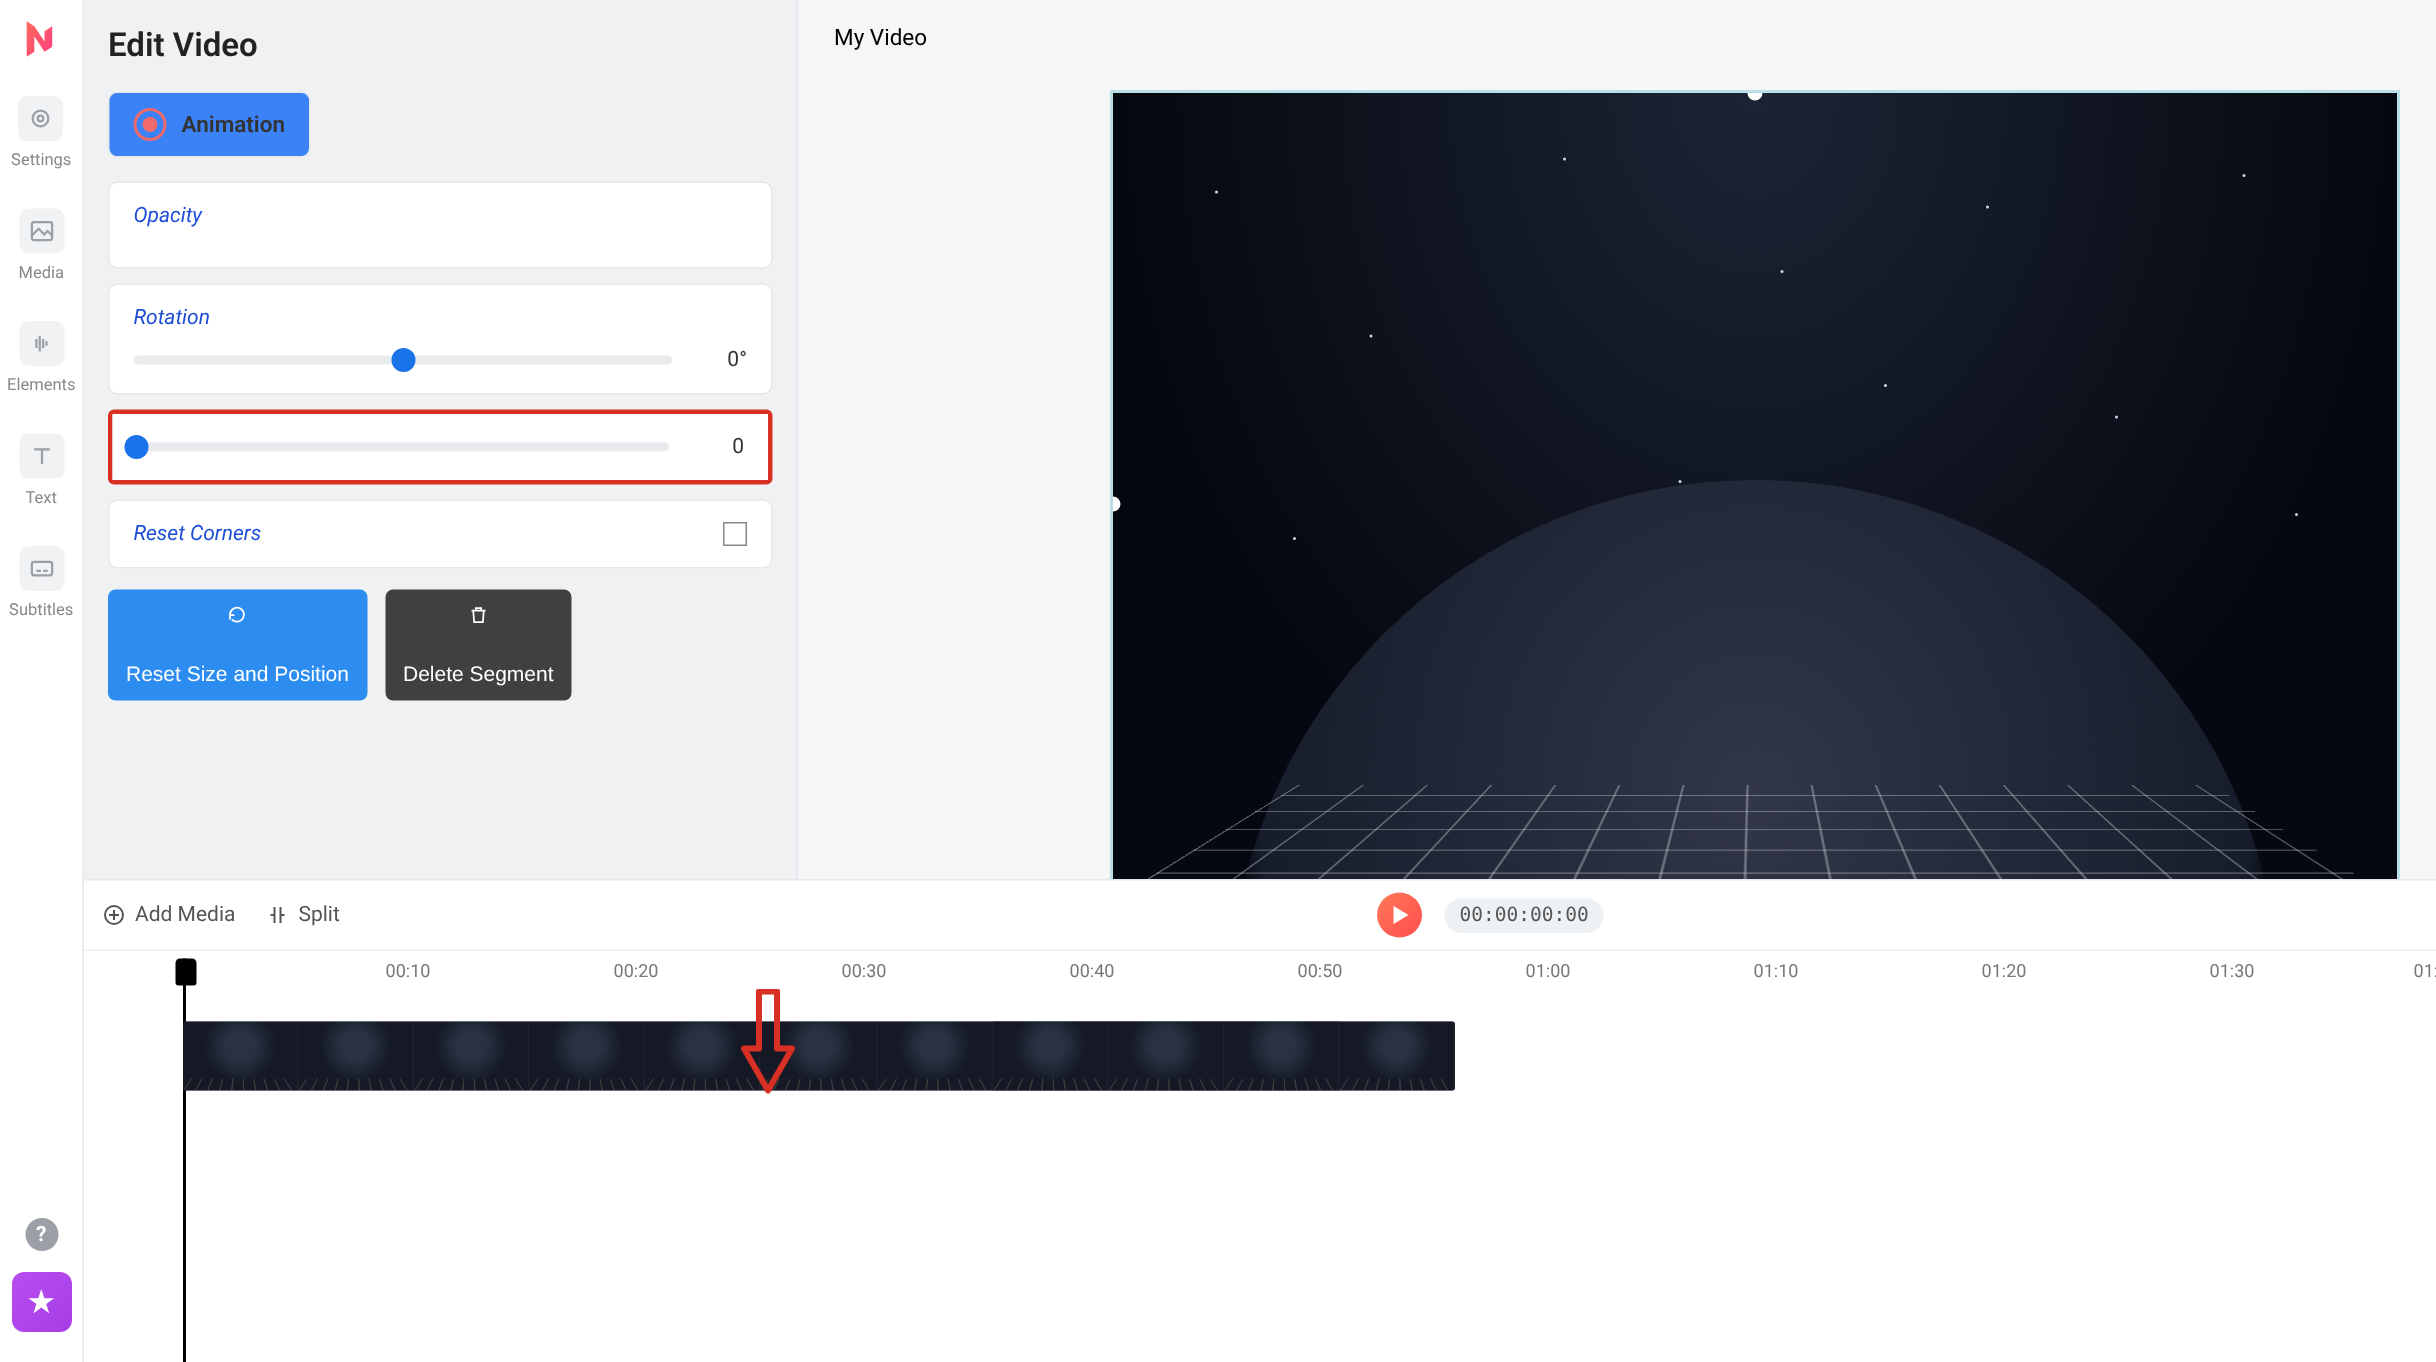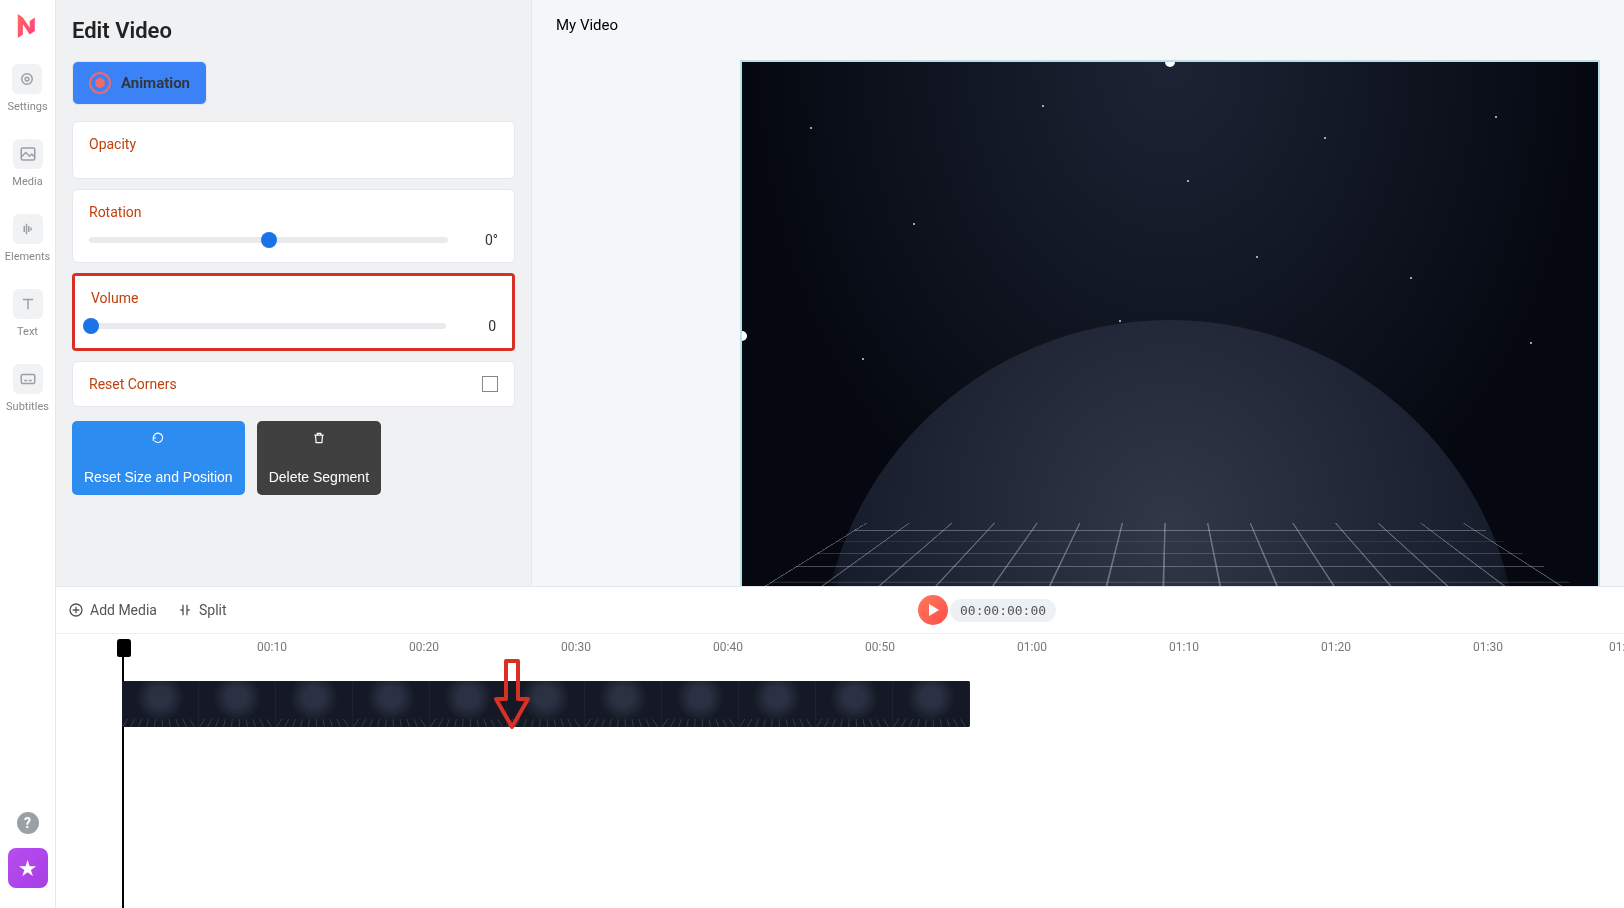--- a/index.html
+++ b/index.html
@@ -79,21 +79,21 @@
   width: 22px; height: 22px; border-radius: 50%;
   border: 2px solid #f06a6a;
   display: flex; align-items: center; justify-content: center;
 }
 .anim-target::after { content:""; width:10px; height:10px; border-radius:50%; background:#f06a6a; }
 
 .card {
   background: #fff; border: 1px solid #e5e7eb; border-radius: 6px;
   padding: 14px 16px; margin-bottom: 10px;
 }
-.card-label { font-size: 14px; color: #c2410c; margin-bottom: 12px; }
+.card-label { font-size: 14px; color: #1d4ed8; margin-bottom: 12px; font-style: italic; }
 .slider-row { display: flex; align-items: center; gap: 12px; }
 .slider-track {
   flex: 1; height: 6px; background: #e8eaed; border-radius: 3px;
   position: relative;
 }
 .slider-thumb {
   width: 16px; height: 16px; border-radius: 50%;
   background: #1a73e8; position: absolute; top: 50%;
   transform: translate(-50%, -50%);
   cursor: pointer;
@@ -159,21 +159,21 @@
   display: flex; flex-direction: column;
 }
 .toolbar {
   height: 46px; display: flex; align-items: center; padding: 0 12px;
   position: relative;
 }
 .tb-left { display: flex; gap: 20px; }
 .tb-item { display:inline-flex; align-items:center; gap:6px; color:#555; font-size:14px; cursor:pointer; }
 .play-cluster {
   position:absolute; left: 862px; top: 8px;
-  display:flex; align-items:center; gap:2px;
+  display:flex; align-items:center; gap:15px;
 }
 .play-btn {
   width: 30px; height: 30px; border-radius: 50%;
   background: linear-gradient(135deg,#ff7a59,#ff4d4d);
   display:flex; align-items:center; justify-content:center;
   cursor:pointer;
 }
 .play-triangle { width:0;height:0;border-left:10px solid #fff;border-top:6px solid transparent;border-bottom:6px solid transparent; margin-left:2px;}
 .timecode {
   background:#eef1f4; border-radius: 12px; padding: 4px 10px;
@@ -304,21 +304,20 @@
       <div class="slider-row">
         <div class="slider-track">
           <div class="slider-thumb" style="left:50%"></div>
         </div>
         <div class="slider-value">0°</div>
       </div>
     </div>
 
     <div class="highlight-box">
       <div class="card">
-        <div class="card-label">Volume</div>
         <div class="slider-row">
           <div class="slider-track">
             <div class="slider-thumb" style="left:0%"></div>
           </div>
           <div class="slider-value">0</div>
         </div>
       </div>
     </div>
 
     <div class="card">

